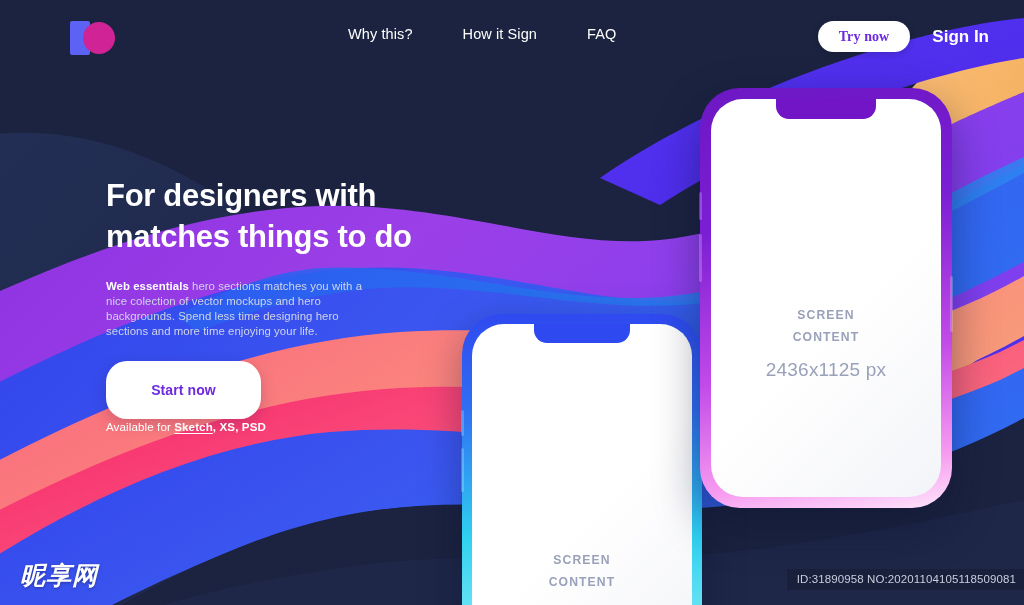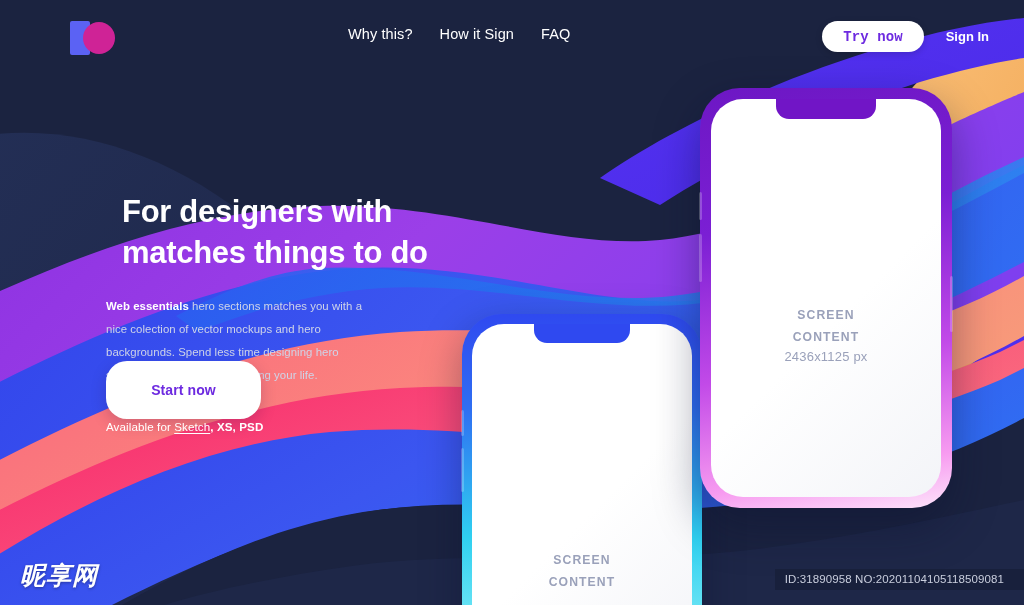--- a/index.html
+++ b/index.html
@@ -59,21 +59,21 @@
     border-radius: 50%;
     background: #cf2396;
   }
 
   .nav-links {
     position: absolute;
     left: 348px;
     top: 26px;
     display: flex;
     align-items: center;
-    gap: 27px;
+    gap: 50px;
   }
   .nav-link {
     color: #ffffff;
     font-size: 14.5px;
     font-weight: 500;
     letter-spacing: .1px;
     text-decoration: none;
     white-space: nowrap;
     cursor: pointer;
   }
@@ -86,58 +86,58 @@
     align-items: center;
     gap: 22px;
   }
   .try-now {
     background: #ffffff;
     color: #6d2ae0;
     border: none;
     border-radius: 16px;
     height: 31px;
     padding: 0 21px;
-    font-family: Liberation Mono, monospace;
+    font-family: Liberation Serif, serif;
     font-size: 14px;
     font-weight: 600;
     letter-spacing: .1px;
     cursor: pointer;
     box-shadow: 0 2px 7px rgba(0,0,0,.16);
   }
   .sign-in {
     color: #ffffff;
-    font-size: 13px;
+    font-size: 17px;
     font-weight: 600;
     text-decoration: none;
     cursor: pointer;
     white-space: nowrap;
   }
 
   
   .hero {
     position: absolute;
     left: 106px;
     top: 175px;
     width: 400px;
     z-index: 30;
   }
   .hero-title {
-    margin: 16px;
+    margin: 0;
     color: #ffffff;
     font-size: 31px;
     line-height: 41px;
     font-weight: 700;
     letter-spacing: -.3px;
   }
   .hero-para {
     margin: 22px 0 0 0;
     width: 272px;
     color: #cfd4e8;
     font-size: 11.4px;
-    line-height: 23px;
+    line-height: 15px;
     letter-spacing: .05px;
   }
   .hero-para b {
     color: #ffffff;
     font-weight: 700;
   }
 
   .start-now {
     position: absolute;
     left: 106px;
@@ -162,21 +162,21 @@
     left: 106px;
     top: 420px;
     color: #ffffff;
     font-size: 11.6px;
     font-weight: 500;
     letter-spacing: .1px;
     z-index: 30;
     white-space: nowrap;
   }
   .available .sketch {
-    font-weight: 400;
+    font-weight: 700;
     text-decoration: underline;
     text-underline-offset: 2px;
     cursor: pointer;
   }
   .available .fmt {
     font-weight: 700;
     margin-top: 18px;
   }
 
   
@@ -210,22 +210,22 @@
     text-align: center;
     color: #9aa1ba;
   }
   .screen-label {
     font-size: 12.2px;
     font-weight: 700;
     letter-spacing: 1.1px;
     line-height: 22px;
   }
   .screen-dims {
-    margin-top: 1px;
-    font-size: 13px;
+    margin-top: 11px;
+    font-size: 19px;
     font-weight: 400;
     letter-spacing: .2px;
     color: #9aa1ba;
   }
 
   
   #phone-left {
     left: 462px;
     top: 314px;
     width: 240px;
@@ -301,21 +301,21 @@
   }
 
   .id-badge {
     position: absolute;
     right: 0;
     bottom: 15px;
     background: rgba(22,30,55,.72);
     color: #c9cedd;
     font-size: 11.5px;
     letter-spacing: .1px;
-    padding: 4px 20px 5px 10px;
+    padding: 4px 8px 5px 10px;
     z-index: 60;
     white-space: nowrap;
     pointer-events: none;
     text-align: center;
   }
 </style>
 </head>
 <body>
 
 <div class="stage">

